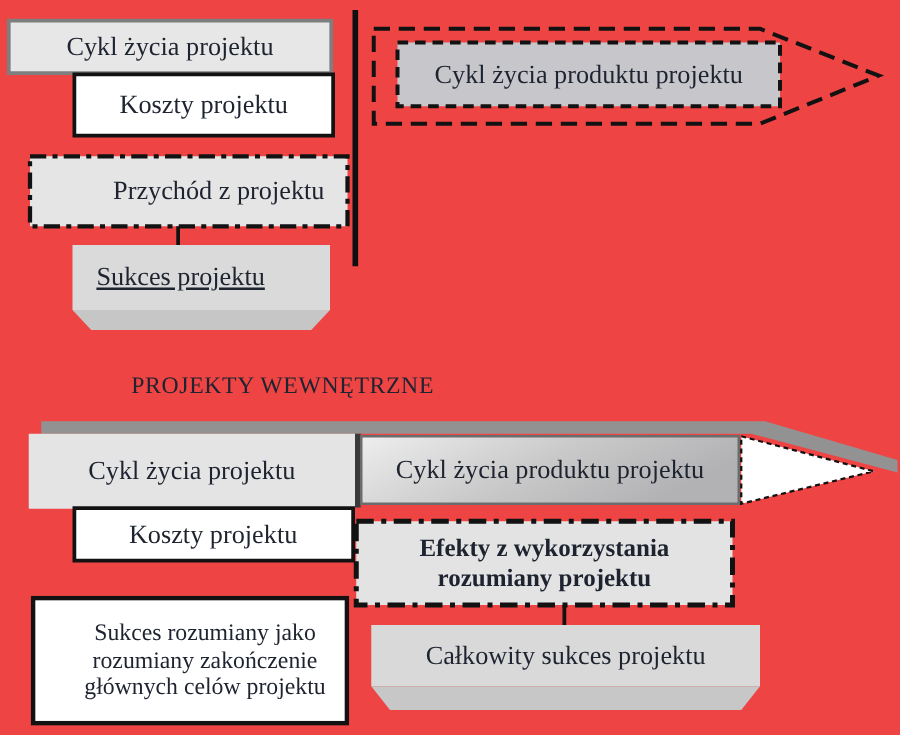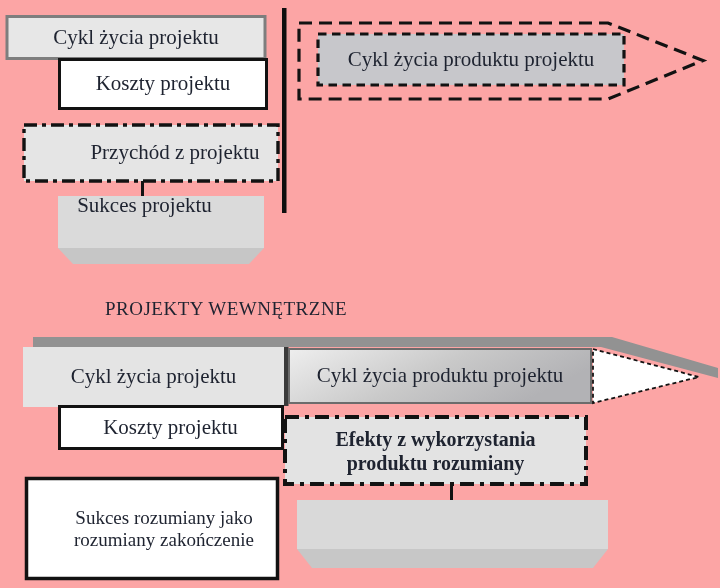--- a/index.html
+++ b/index.html
@@ -1,20 +1,20 @@
 <!DOCTYPE html>
 <html><head>
 <meta charset="utf-8">
 <style>
   html, body { margin: 0; padding: 0; background: #ffffff; }
   .canvas {
     position: relative;
     width: 720px;
     height: 588px;
-    background: #fca5a5;
+    background: #ef4444;
     font-family: "Liberation Serif", "DejaVu Serif", serif;
     color: #1e2330;
     overflow: hidden;
   }
   .shape-layer {
     position: absolute;
     left: 0; top: 0;
     width: 720px; height: 588px;
   }
   .lbl {
@@ -81,34 +81,36 @@
   </svg>
 
   <div class="lbl" style="left:7px; top:16px; width:258px; height:43px;">Cykl życia projektu</div>
 
   <div class="lbl" style="left:58px; top:58px; width:210px; height:51px;">Koszty projektu</div>
 
   <div class="lbl" style="left:318px; top:34px; width:306px; height:51px;">Cykl życia produktu projektu</div>
 
   <div class="lbl" style="left:24px; top:125px; width:302px; height:56px;">Przychód z projektu</div>
 
-  <div class="lbl" style="left:58px; top:180px; width:173px; height:52px;">Sukces projektu</div>
+  <div class="lbl" style="left:58px; top:196px; width:173px; height:52px;text-decoration:underline;">Sukces projektu</div>
 
   <div class="heading" style="left:105px; top:298px; width:380px;">PROJEKTY WEWNĘTRZNE</div>
 
   <div class="lbl" style="left:23px; top:347px; width:261px; height:60px;">Cykl życia projektu</div>
 
   <div class="lbl" style="left:289px; top:349px; width:302px; height:54px;">Cykl życia produktu projektu</div>
 
   <div class="lbl" style="left:58px; top:405px; width:225px; height:45px;">Koszty projektu</div>
 
   <div class="lbl multi efekty-lines" style="left:285px; top:417px; width:301px; height:67px;">
     <div>Efekty z wykorzystania</div>
-    <div>produktu rozumiany</div>
+    <div>rozumiany projektu</div>
   </div>
 
   <div class="lbl multi note" style="left:40px; top:480px; width:248px; height:97px;">
     <div>Sukces rozumiany jako</div>
     <div>rozumiany zakończenie</div>
+    <div>głównych celów projektu</div>
   </div>
 
+  <div class="lbl" style="left:297px; top:500px; width:311px; height:49px;">Całkowity sukces projektu</div>
 
 </div>
 
 </body></html>

